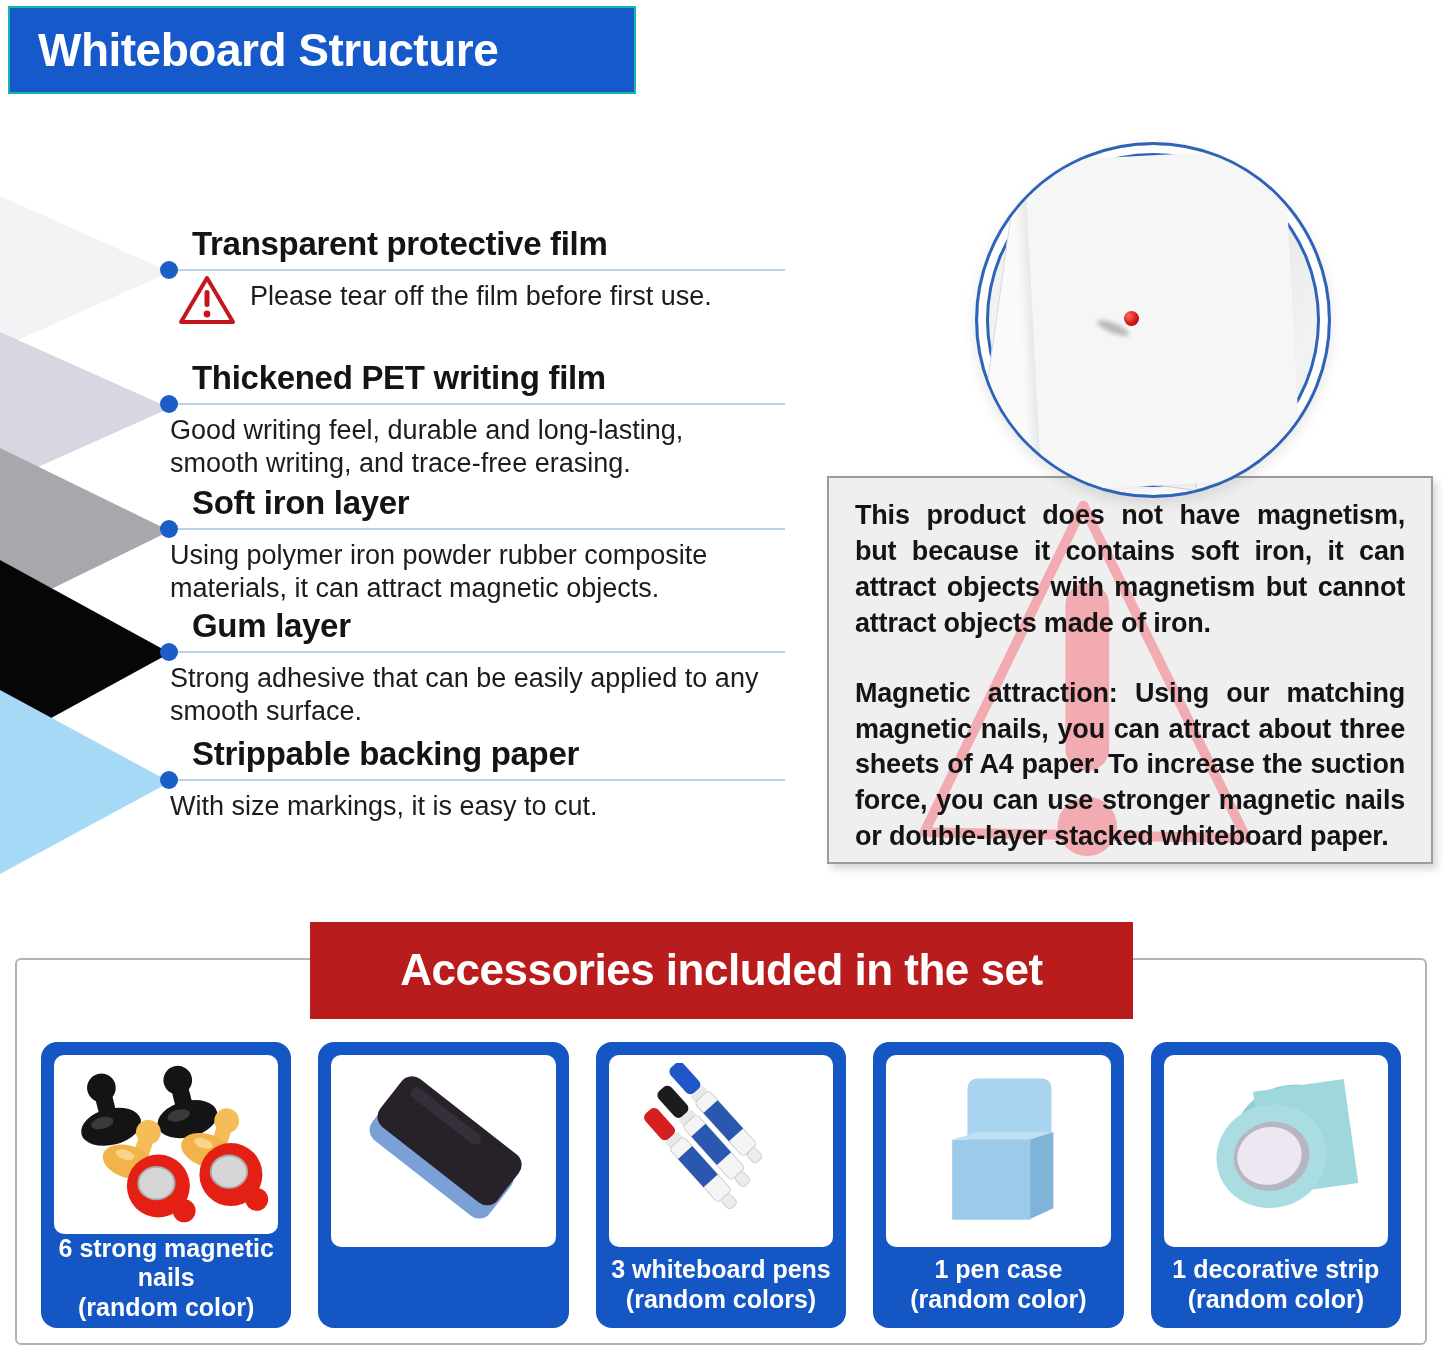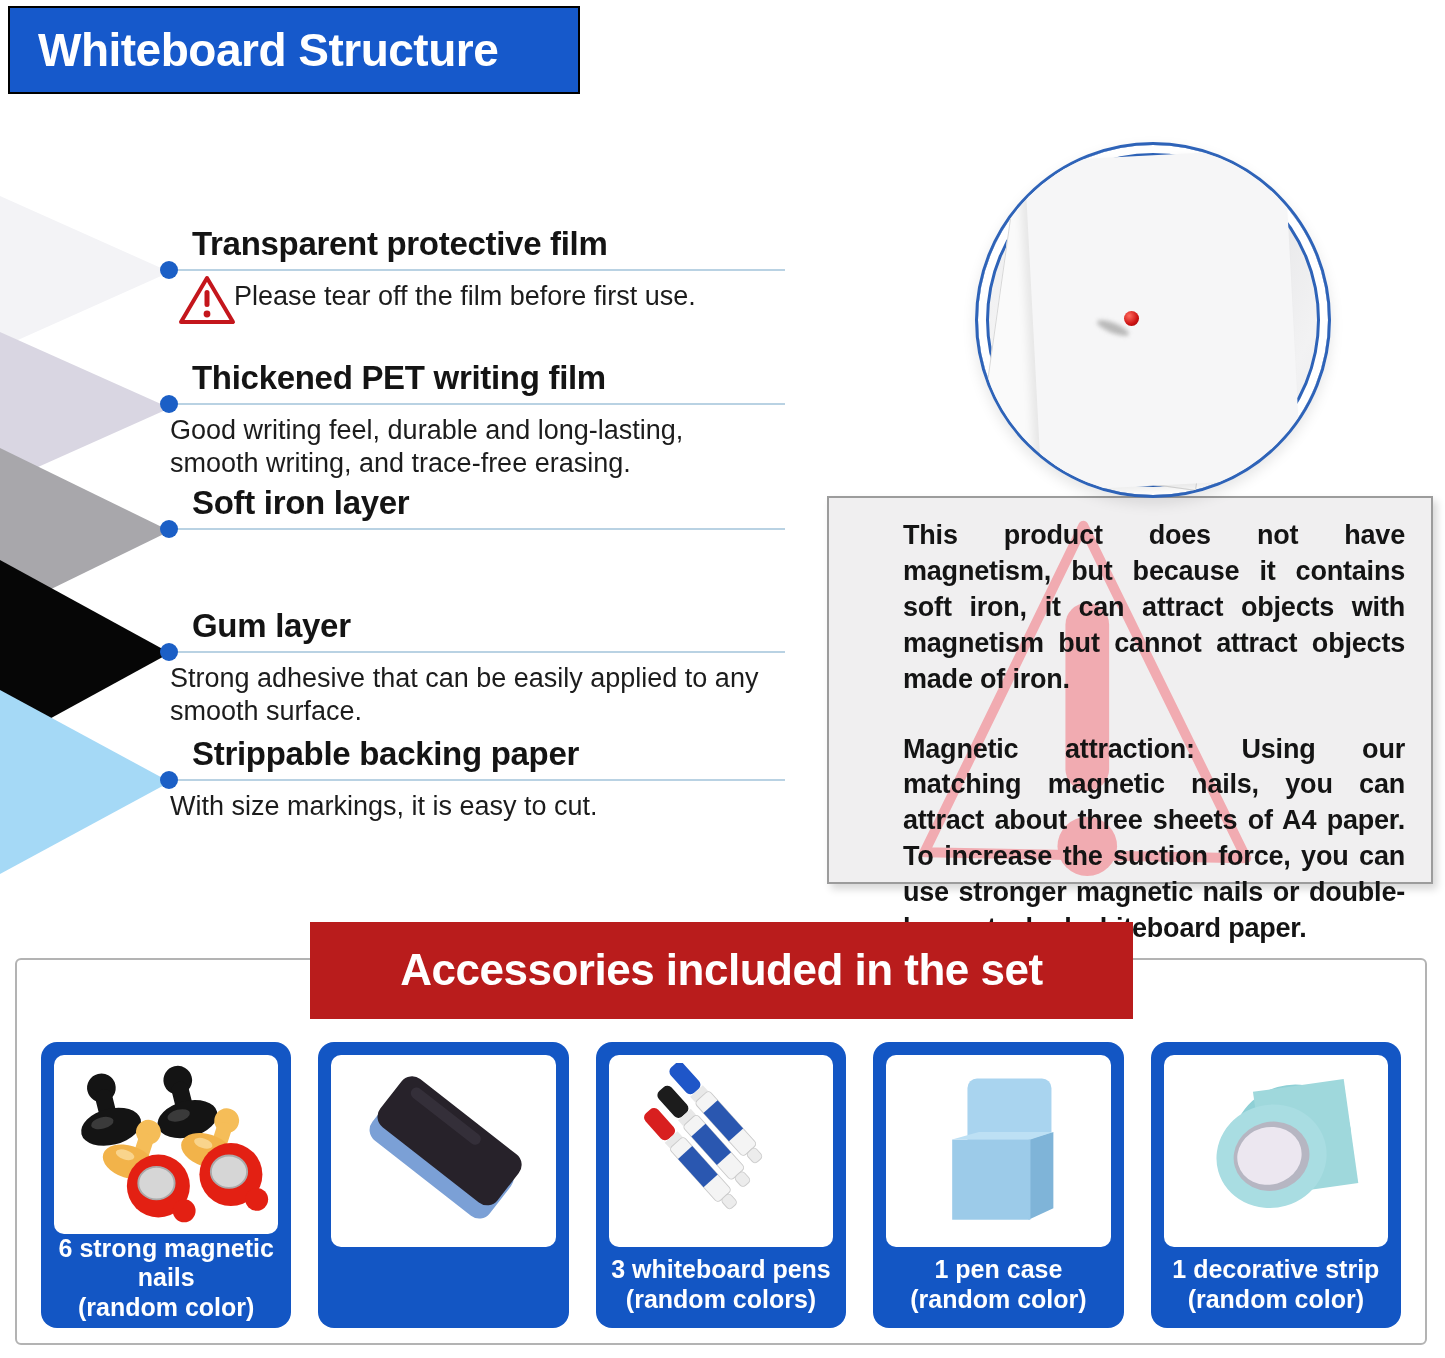--- a/index.html
+++ b/index.html
@@ -1,21 +1,21 @@
 <!DOCTYPE html>
 <html><head>
 <meta charset="utf-8">
 <style>
   html,body{margin:0;padding:0;background:#ffffff;}
   .page{position:relative;width:1445px;height:1358px;background:#ffffff;
         font-family:"Liberation Sans",sans-serif;overflow:hidden;}
 
   
-  .top-banner{position:absolute;left:8px;top:6px;width:572px;height:88px;
-    background:#1659cb;border:2px solid #000000;box-sizing:border-box;
+  .top-banner{position:absolute;left:8px;top:6px;width:628px;height:88px;
+    background:#1659cb;border:2px solid #14b8a6;box-sizing:border-box;
     color:#ffffff;font-size:46px;font-weight:bold;line-height:84px;padding-left:28px;
     letter-spacing:-0.5px;}
 
   
   .tri{position:absolute;left:0;width:170px;
        clip-path:polygon(0 0,100% 50%,0 100%);}
   .tri1{top:196px;height:152px;z-index:1;}
   .tri2{top:332px;height:152px;z-index:2;}
   .tri3{top:448px;height:166px;z-index:3;}
   .tri4{top:560px;height:186px;z-index:4;}
@@ -23,21 +23,21 @@
 
   
   .layer-item{position:absolute;left:170px;width:640px;z-index:6;}
   .layer-title{font-size:33px;font-weight:bold;color:#141414;margin-left:22px;
                line-height:1.12;letter-spacing:-0.3px;}
   .layer-line{position:relative;height:2px;background:#b9d2e3;margin-top:6px;width:615px;}
   .layer-dot{position:absolute;left:-10px;top:-8px;width:18px;height:18px;border-radius:50%;
              background:#1b5fc6;}
   .layer-desc{margin-top:9px;font-size:27px;color:#1c1c1c;line-height:1.24;}
   .li1{top:226px;} .li2{top:360px;} .li3{top:485px;} .li4{top:608px;} .li5{top:736px;}
-  .li1 .layer-desc{margin-left:64px;width:540px;}
+  .li1 .layer-desc{margin-left:80px;width:540px;}
   .li2 .layer-desc{width:606px;}
   .li3 .layer-desc{width:628px;}
   .li4 .layer-desc{width:618px;}
   .warn-icon{position:absolute;left:8px;top:48px;}
 
   
   .photo-circle{position:absolute;left:975px;top:142px;width:356px;height:356px;
     border-radius:50%;border:3px solid #2e63b8;box-sizing:border-box;
     box-shadow:inset 0 0 0 8px #ffffff, inset 0 0 0 11px #2e63b8, 0 6px 14px rgba(0,0,0,0.10);
     background:linear-gradient(115deg,#e9e9eb 0%,#f7f7f7 28%,#e2e2e4 55%,#f2f2f3 82%,#e8e8ea 100%);
@@ -45,22 +45,22 @@
   .sheet{position:absolute;background:#fafafa;border:1px solid #d8d8d8;}
   .sheet1{left:18px;top:30px;width:220px;height:300px;transform:rotate(8deg);}
   .sheet2{left:55px;top:10px;width:260px;height:330px;transform:rotate(-3deg);
           box-shadow:-6px 4px 8px rgba(0,0,0,0.08);background:#f6f6f7;border:none;}
   .pin-shadow{position:absolute;left:118px;top:178px;width:34px;height:10px;background:#b9b9b9;
           border-radius:50%;transform:rotate(22deg);filter:blur(2px);}
   .red-pin{position:absolute;left:146px;top:166px;width:15px;height:15px;border-radius:50%;
           background:radial-gradient(circle at 35% 32%,#ff6a5e,#cc1212 60%,#8e0808);}
 
   
-  .note-box{position:absolute;left:827px;top:496px;width:606px;height:388px;box-sizing:border-box;
-    background:#f0eff0;border:2px solid #9c9c9c;box-shadow:4px 5px 8px rgba(0,0,0,0.16);z-index:1;padding-left:48px;}
+  .note-box{position:absolute;left:827px;top:476px;width:606px;height:388px;box-sizing:border-box;
+    background:#f0eff0;border:2px solid #9c9c9c;box-shadow:4px 5px 8px rgba(0,0,0,0.16);z-index:1;}
   .note-watermark{position:absolute;left:0;top:0;width:100%;height:100%;opacity:0.75;}
   .note-text{position:relative;z-index:2;padding:20px 26px 0 26px;font-size:27px;font-weight:bold;
     color:#141414;line-height:1.33;text-align:justify;letter-spacing:-0.2px;}
   .note-text p{margin:0;}
   .note-text p + p{margin-top:34px;}
 
   
   .acc-panel{position:absolute;left:15px;top:958px;width:1412px;height:387px;box-sizing:border-box;
     background:#ffffff;border:2px solid #b3b3b3;border-radius:6px;z-index:1;}
   .acc-banner{position:absolute;left:310px;top:922px;width:823px;height:97px;background:#b91c1c;
@@ -109,20 +109,21 @@
       <span class="layer-dot"></span>
     </div>
     <div class="layer-desc">Good writing feel, durable and long-lasting, smooth writing, and trace-free erasing.</div>
   </div>
 
   <div class="layer-item li3">
     <div class="layer-title">Soft iron layer</div>
     <div class="layer-line">
       <span class="layer-dot"></span>
     </div>
+    <div class="layer-desc">Using polymer iron powder rubber composite materials, it can attract magnetic objects.</div>
   </div>
 
   <div class="layer-item li4">
     <div class="layer-title">Gum layer</div>
     <div class="layer-line">
       <span class="layer-dot"></span>
     </div>
     <div class="layer-desc">Strong adhesive that can be easily applied to any smooth surface.</div>
   </div>
 

